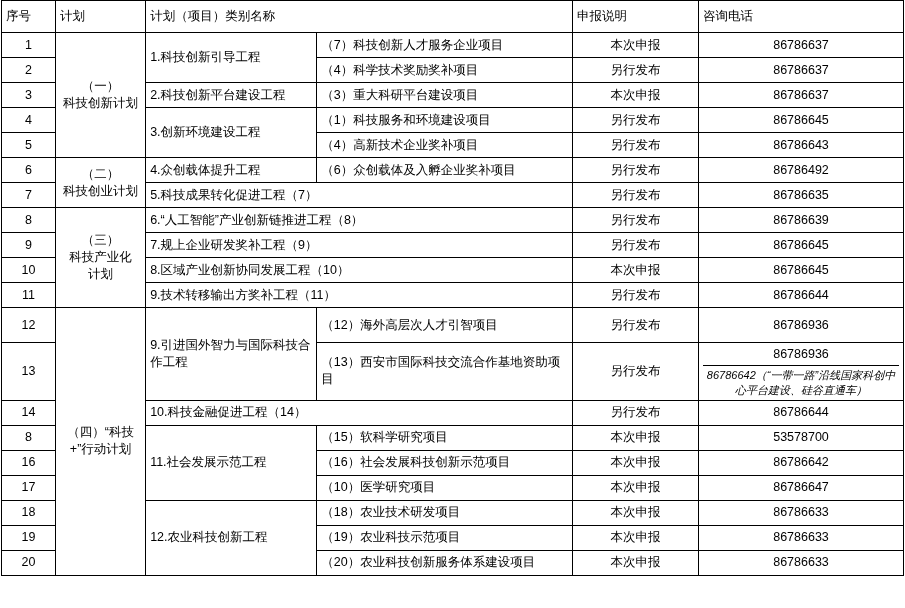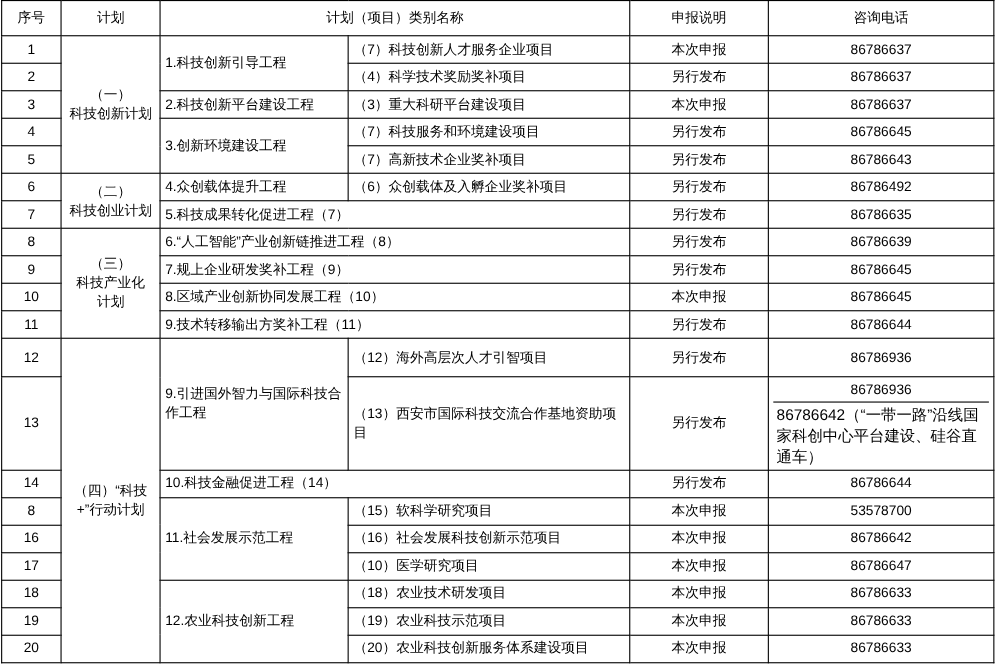--- a/index.html
+++ b/index.html
@@ -34,21 +34,21 @@
     line-height: 1.35;
     box-sizing: border-box;
   }
   .c-no { width: 48px; text-align: center; }
   .c-plan { width: 80px; text-align: center; }
   .c-cat { width: 152px; text-align: left; }
   .c-proj { width: 227px; text-align: left; }
   .c-decl { width: 112px; text-align: center; }
   .c-tel  { width: 182px; text-align: center; }
   .head td {
-    text-align: center;
+    text-align: left;
     height: 32px;
     font-size: 12.5px;
   }
   .row td { height: 25px; }
   .plan-name {
     text-align: center;
     font-weight: normal;
     line-height: 1.5;
   }
   .cat-cell { padding-left: 6px; }
@@ -58,24 +58,25 @@
     vertical-align: top;
   }
   .tel-split .t-top {
     border-bottom: 1px solid #000000;
     text-align: center;
     height: 22px;
     line-height: 22px;
     font-size: 12.5px;
   }
   .tel-split .t-bot {
-    text-align: left;
-    font-size: 14px;
+    text-align: center;
+    font-size: 11px;
     line-height: 1.35;
     padding: 2px 3px 2px 3px;
+    font-style: italic;
   }
 </style>
 </head>
 <body>
 
 <div id="sheet">
   <table class="plan-table">
     <colgroup>
       <col class="c-no">
         <col class="c-plan">
@@ -113,28 +114,28 @@
         <td class="c-no">3</td>
         <td class="cat-cell">2.科技创新平台建设工程</td>
         <td class="proj-cell">（3）重大科研平台建设项目</td>
         <td class="c-decl">本次申报</td>
         <td class="c-tel">86786637</td>
       </tr>
 
       <tr class="row">
         <td class="c-no">4</td>
         <td class="cat-cell" rowspan="2">3.创新环境建设工程</td>
-        <td class="proj-cell">（7）科技服务和环境建设项目</td>
+        <td class="proj-cell">（1）科技服务和环境建设项目</td>
         <td class="c-decl">另行发布</td>
         <td class="c-tel">86786645</td>
       </tr>
 
       <tr class="row">
         <td class="c-no">5</td>
-        <td class="proj-cell">（7）高新技术企业奖补项目</td>
+        <td class="proj-cell">（4）高新技术企业奖补项目</td>
         <td class="c-decl">另行发布</td>
         <td class="c-tel">86786643</td>
       </tr>
 
       <tr class="row">
         <td class="c-no">6</td>
         <td class="plan-name" rowspan="2"><span>（二）</span><br><span>科技创业计划</span></td>
         <td class="cat-cell">4.众创载体提升工程</td>
         <td class="proj-cell">（6）众创载体及入孵企业奖补项目</td>
         <td class="c-decl">另行发布</td>

